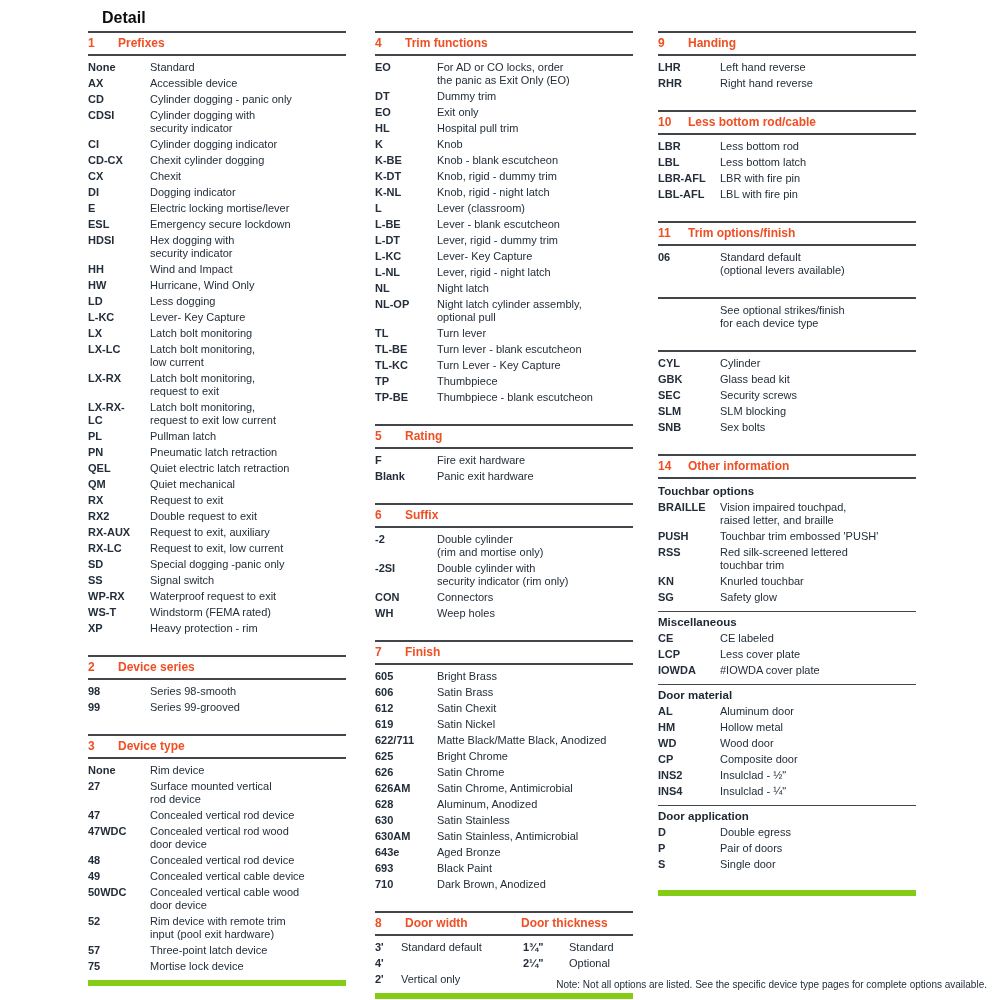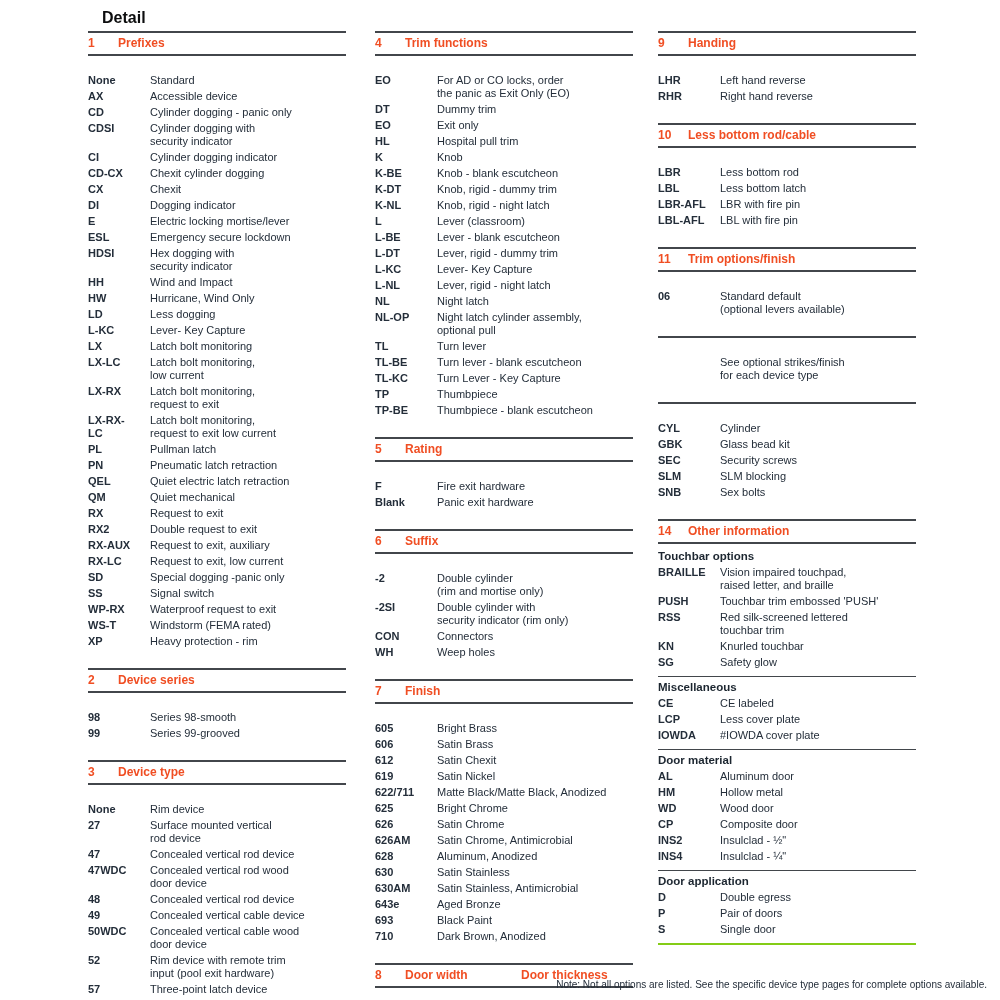--- a/index.html
+++ b/index.html
@@ -16,40 +16,40 @@
     font-size:16px; font-weight:bold; color:#0c0d0e;
   }
   .columns {
     position:absolute; left:88px; top:31px;
     display:flex; align-items:flex-start;
   }
   .col { width:258px; }
   .col-1 { margin-right:29px; }
   .col-2 { margin-right:25px; }
   .section { border-top:2px solid #42464b; margin-bottom:13px; }
-  .col .section:last-child { border-bottom:2px solid #84cc16; }
+  .col .section:last-child { border-bottom:6px solid #84cc16; }
   .sec-header {
     display:flex; align-items:baseline;
     border-bottom:2px solid #42464b;
     padding:3px 0 4px;
     color:#f04e23; font-weight:bold; font-size:12px; line-height:14px;
   }
   .sec-num { width:30px; flex:0 0 30px; }
   .sec-title { flex:0 1 auto; }
   .sec-title.fixedw { flex:0 0 116px; }
   .sec-title2 { flex:1; }
-  .rows { padding:18px 0 4px; }
+  .rows { padding:5px 0 4px; }
   .row { display:flex; margin-bottom:3px; font-size:11px; line-height:13px; }
   .code { min-width:62px; flex:0 0 auto; padding-right:6px; font-weight:bold; white-space:pre-line; }
   .desc { flex:1; white-space:pre-line; }
   .row.dual .code  { min-width:26px; }
   .row.dual .desc  { flex:0 0 122px; }
   .row.dual .code2 { min-width:46px; flex:0 0 auto; padding-right:4px; font-weight:bold; white-space:pre-line; }
   .row.dual .desc2 { flex:1; white-space:pre-line; }
-  .groups { padding:2px 0 0; }
+  .groups { padding:2px 0 12px; }
   .group { padding:3px 0 4px; }
   .group + .group { border-top:1px solid #42464b; }
   .group-heading { font-size:11.5px; font-weight:bold; line-height:15px; margin-bottom:2px; color:#1c2630; }
   .note {
     position:absolute; top:979px; right:13px;
     font-size:10px; line-height:12px; color:#242e3a;text-align:center;
   }
 </style>
 </head>
 <body>

